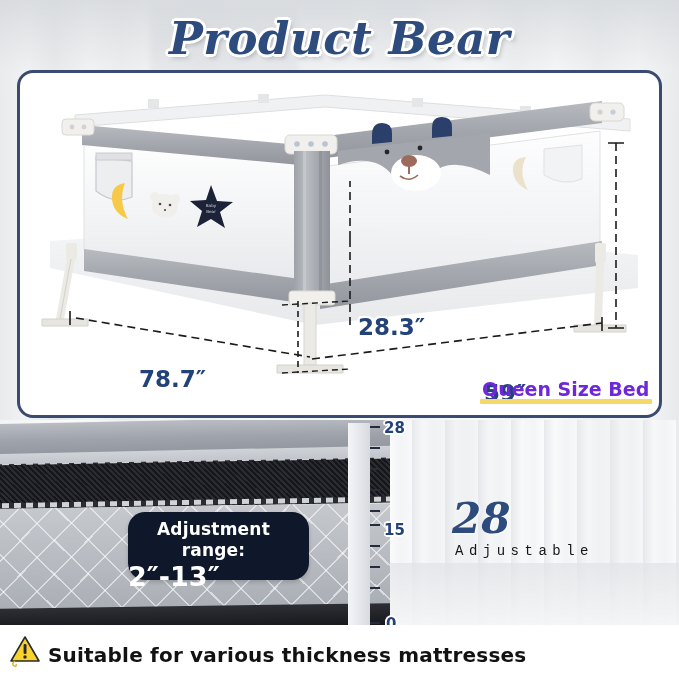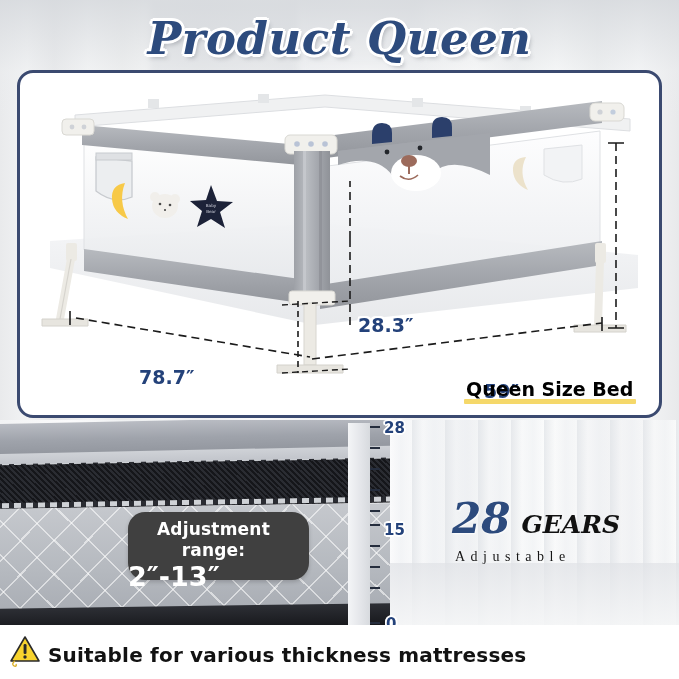--- a/index.html
+++ b/index.html
@@ -86,40 +86,40 @@
   .stage { position: absolute; inset: 0; }
 
   
   .rail-svg { position: absolute; left: 0; top: 0; }
 
   
   .dim {
     position: absolute;
     font-family: "DejaVu Sans", sans-serif;
     font-weight: bold;
-    font-size: 19px;
+    font-size: 23px;
     color: #24427a;
     text-shadow:
       -1.6px -1.6px 0 #fff, 1.6px -1.6px 0 #fff,
       -1.6px  1.6px 0 #fff, 1.6px  1.6px 0 #fff,
        0 -2px 0 #fff, 0 2px 0 #fff, -2px 0 0 #fff, 2px 0 0 #fff;
     white-space: nowrap;
     z-index: 20;
   }
   .dim-78  { left: 95px;  top: 293px; margin-left: 24px; }
   .dim-59  { left: 464px; top: 307px; }
   .dim-283 { left: 338px; top: 241px; }
 
   .queen {
     position: absolute;
-    left: 466px; top: 378px;
+    left: 482px; top: 378px;
     font-family: "DejaVu Sans", sans-serif;
     font-weight: bold;
     font-size: 19px;
-    color: #000000;
+    color: #6d28d9;
     white-space: nowrap;
     z-index: 22;
     padding-bottom: 2px;
   }
   .queen::after {
     content: "";
     position: absolute;
     left: -2px; right: -3px; bottom: -2px;
     height: 5px;
     background: #f5d86a;
@@ -197,21 +197,21 @@
     position: absolute; left: -10px; top: 186px; width: 400px; height: 22px;
     background: linear-gradient(180deg,#2d2f35,#17181c);
     transform: skewY(-0.8deg);
   }
 
   
   .adj-badge {
     position: absolute;
     left: 128px; top: 512px;
     width: 181px; height: 68px;
-    background: #404040;
+    background: #0f172a;
     border-radius: 17px;
     box-shadow: 0 2px 4px rgba(0,0,0,.18);
     z-index: 14;
     padding: 7px 10px 0 0;
     text-align: center;
   }
   .adj-line1 {
     font-family: "DejaVu Sans", sans-serif;
     font-weight: bold;
     font-size: 17px;
@@ -273,21 +273,21 @@
   .gears-word {
     font-family: "DejaVu Serif", serif;
     font-style: italic;
     font-weight: bold;
     font-size: 25px;
     color: #111111;
     margin-left: 11px;
     line-height: 42px;
   }
   .gears-sub {
-    font-family: Liberation Serif, serif;
+    font-family: Liberation Mono, monospace;
     font-size: 14px;
     font-weight: normal;
     color: #161616;
     letter-spacing: 5.5px;
     margin-top: 3px;
     margin-left: 3px;
   }
 
   
   .caption {
@@ -317,21 +317,21 @@
 </head>
 <body>
 
 <div class="page">
 
   <div class="bg"></div>
   <div class="bg-window"></div>
   <div class="bg-window2"></div>
   <div class="bg-top-shade"></div>
 
-  <div class="title">Product Queen</div>
+  <div class="title">Product Bear</div>
 
   <div class="frame">
     <div class="stage">
 
       <svg class="rail-svg" width="639" height="342" viewBox="0 0 639 342">
         <defs>
           <linearGradient id="meshL" x1="0" y1="0" x2="0" y2="1">
             <stop offset="0" stop-color="#ffffff" stop-opacity="0.96"></stop>
             <stop offset="1" stop-color="#e7e9ec" stop-opacity="0.9"></stop>
           </linearGradient>
@@ -535,21 +535,20 @@
       </g>
     </svg>
     <div class="rulernum" style="left:36px; top:-4px;">28</div>
     <div class="rulernum" style="left:36px; top:98px;">15</div>
     <div class="rulernum" style="left:38px; top:192px;">0</div>
   </div>
 
   <div class="gears">
     <div class="gears-row">
       <span class="gears-num">28</span>
-      <span class="gears-word">GEARS</span>
     </div>
     <div class="gears-sub">Adjustable</div>
   </div>
 
   <div class="caption">
     <span class="warn-icon">
       <svg width="34" height="34" viewBox="0 0 34 34">
         <path d="M17,4 L31,28 L3,28 Z" fill="#f7d32e" stroke="#2a2a2a" stroke-width="1.6" stroke-linejoin="round"></path>
         <rect x="15.6" y="11" width="2.9" height="10" rx="1.2" fill="#2a2a2a"></rect>
         <circle cx="17" cy="24" r="1.7" fill="#2a2a2a"></circle>

